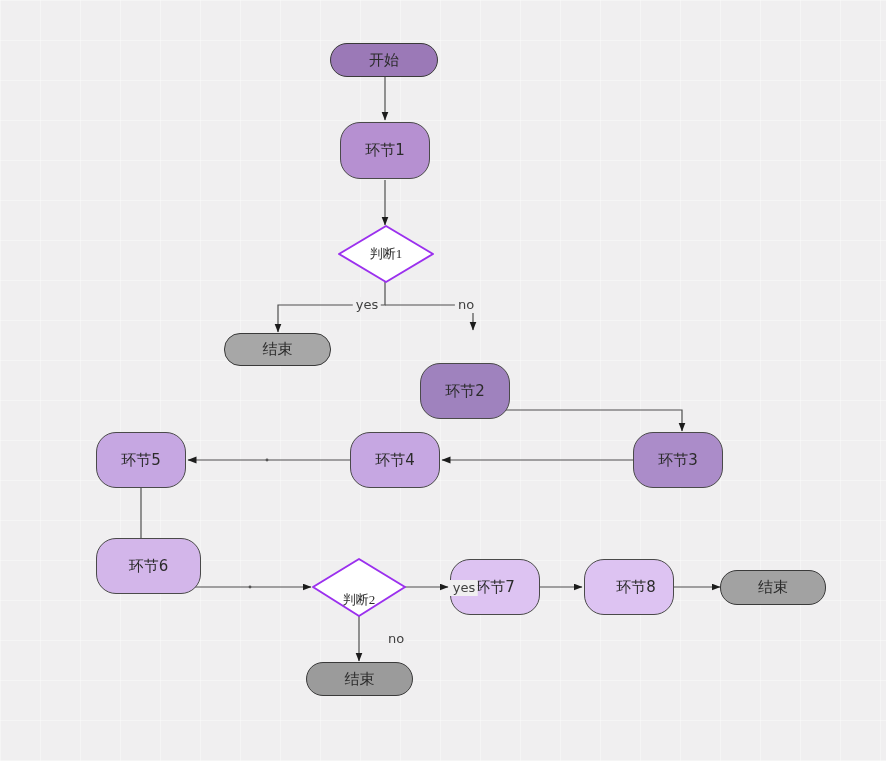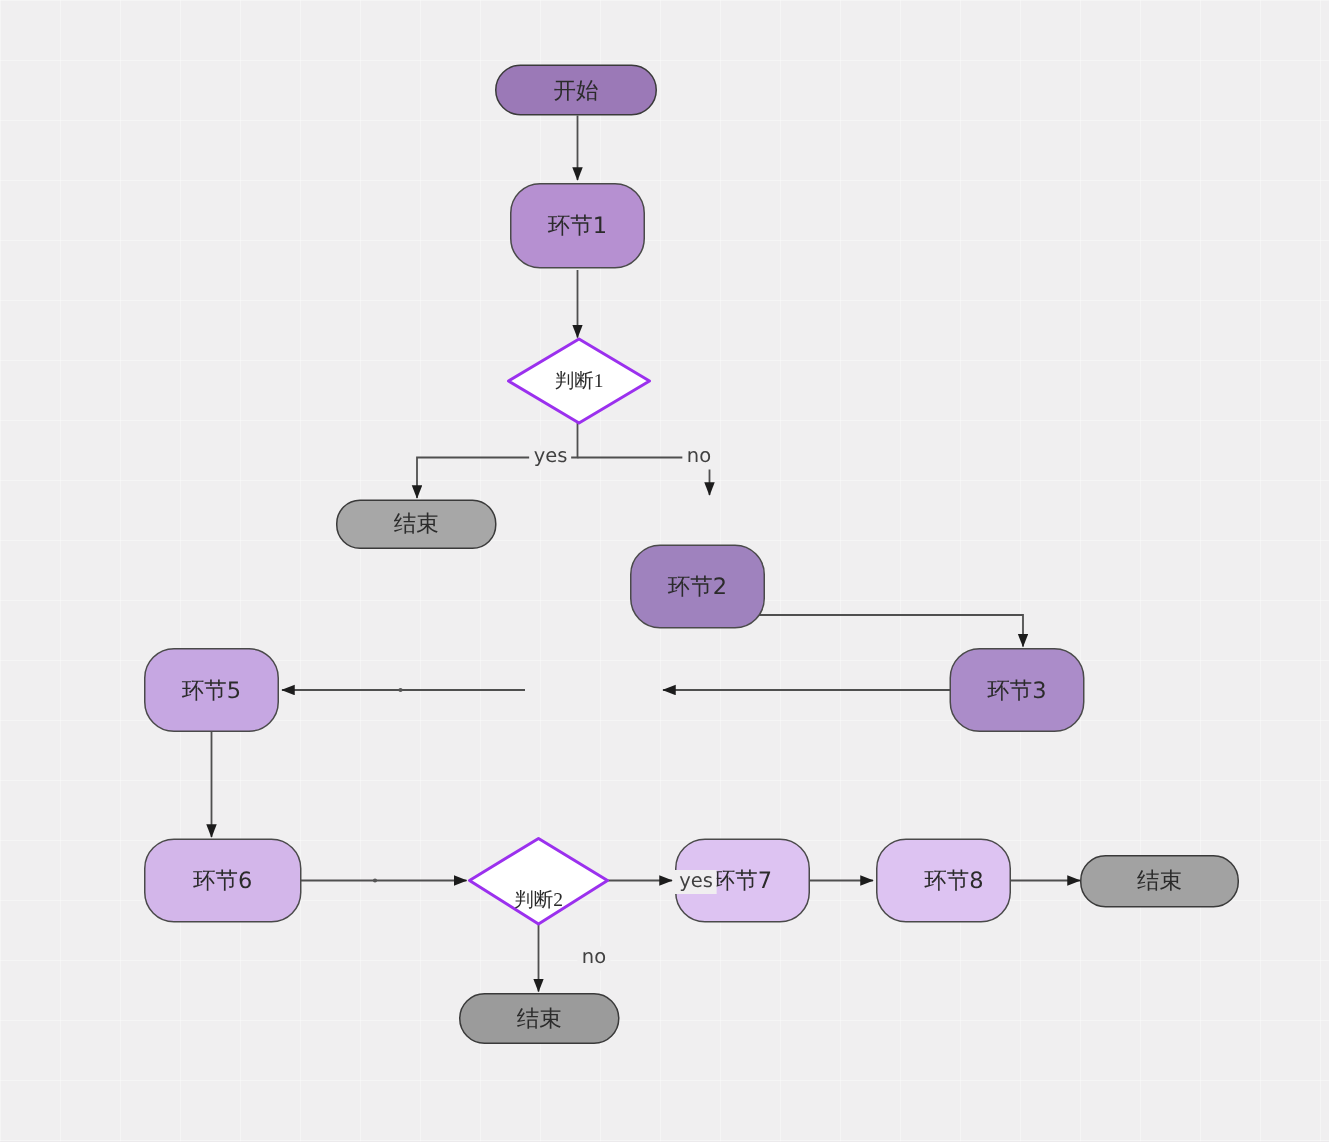--- a/index.html
+++ b/index.html
@@ -30,21 +30,21 @@
     background:#f0eff0;padding:0 3px;line-height:16px;margin-left:36px;
   }
   
   .n-start {left:330px;top:43px; width:108px;height:34px;background:#9b79b7;}
   .n-step1 {left:340px;top:122px;width:90px; height:57px;background:#b690d1;}
   .n-end1  {left:224px;top:333px;width:107px;height:33px;background:#a7a7a7;border-radius:16px;}
   .n-step2 {left:420px;top:331px;width:90px; height:56px;background:#9f82be;margin-top:32px;}
   .n-step3 {left:633px;top:432px;width:90px; height:56px;background:#ab8cc9;}
   .n-step4 {left:350px;top:432px;width:90px; height:56px;background:#c6a7e2;}
   .n-step5 {left:96px; top:432px;width:90px; height:56px;background:#c6a7e2;}
-  .n-step6 {left:96px; top:559px;width:105px; height:56px;background:#d3b6ea;}
+  .n-step6 {left:96px; top:538px;width:105px; height:56px;background:#d3b6ea;}
   .n-step7 {left:450px;top:559px;width:90px; height:56px;background:#ddc3f2;}
   .n-step8 {left:584px;top:559px;width:90px; height:56px;background:#ddc3f2;padding-left:14px;}
   .n-end2  {left:306px;top:662px;width:107px;height:34px;background:#9b9b9b;}
   .n-end3  {left:720px;top:570px;width:106px;height:35px;background:#a2a2a2;}
   .l-dec1 {left:386px;top:254px;}
   .l-dec2 {left:359px;top:588px;margin-top:12px;}
   .l-yes1 {left:331px;top:305px;}
   .l-no1  {left:430px;top:305px;}
   .l-yes2 {left:428px;top:588px;}
   .l-no2  {left:360px;top:639px;}
@@ -79,20 +79,21 @@
     <circle cx="250" cy="587" r="1.4" fill="#555"></circle>
     <polygon points="386,226 433,254 386,282 339,254" fill="#ffffff" stroke="#9b30ee" stroke-width="2" stroke-linejoin="round"></polygon>
     <polygon points="359,559 405,587 359,616 313,587" fill="#ffffff" stroke="#9b30ee" stroke-width="2" stroke-linejoin="round"></polygon>
   </svg>
 
   <div class="node terminal n-start">开始</div>
   <div class="node process  n-step1">环节1</div>
   <div class="node terminal n-end1">结束</div>
   <div class="node process  n-step2">环节2</div>
   <div class="node process  n-step3">环节3</div>
+  <div class="node process  n-step4">环节4</div>
   <div class="node process  n-step5">环节5</div>
   <div class="node process  n-step6">环节6</div>
   <div class="node process  n-step7">环节7</div>
   <div class="node process  n-step8">环节8</div>
   <div class="node terminal n-end2">结束</div>
   <div class="node terminal n-end3">结束</div>
 
   <div class="dlabel l-dec1">判断1</div>
   <div class="dlabel l-dec2">判断2</div>
 

